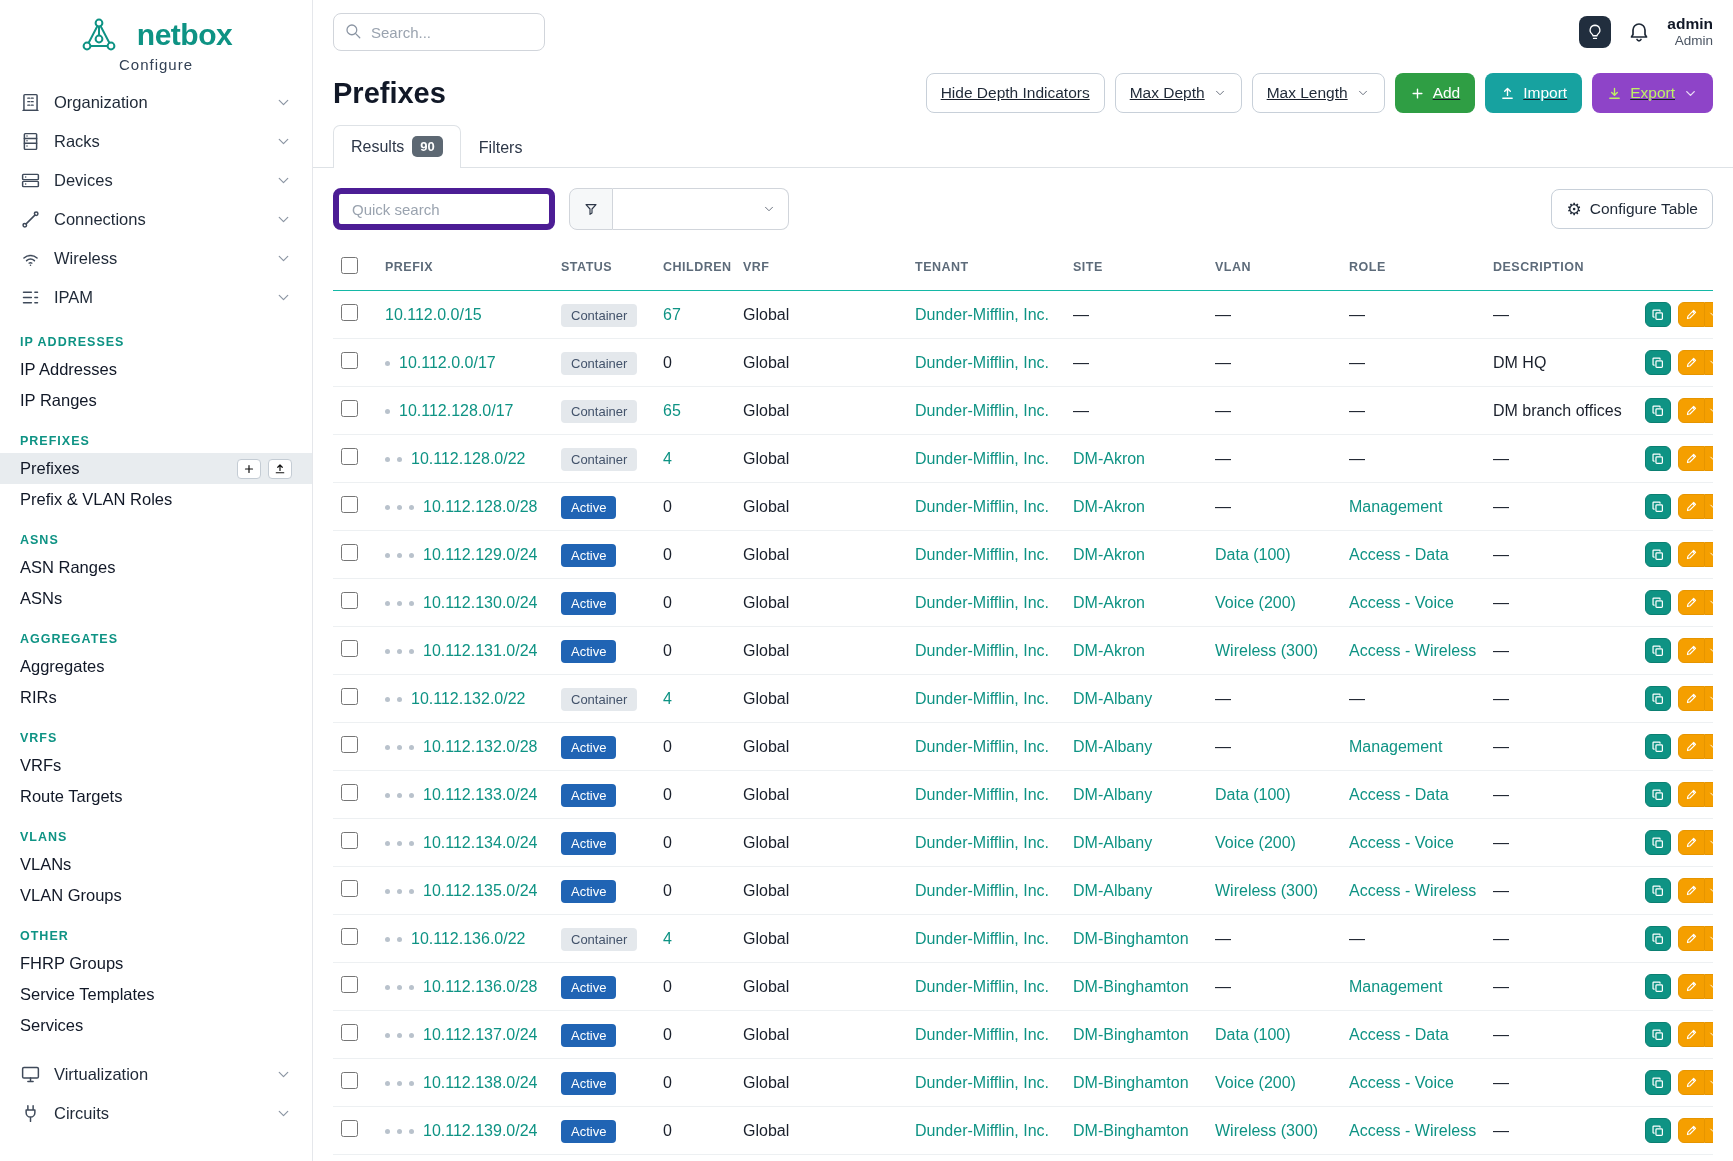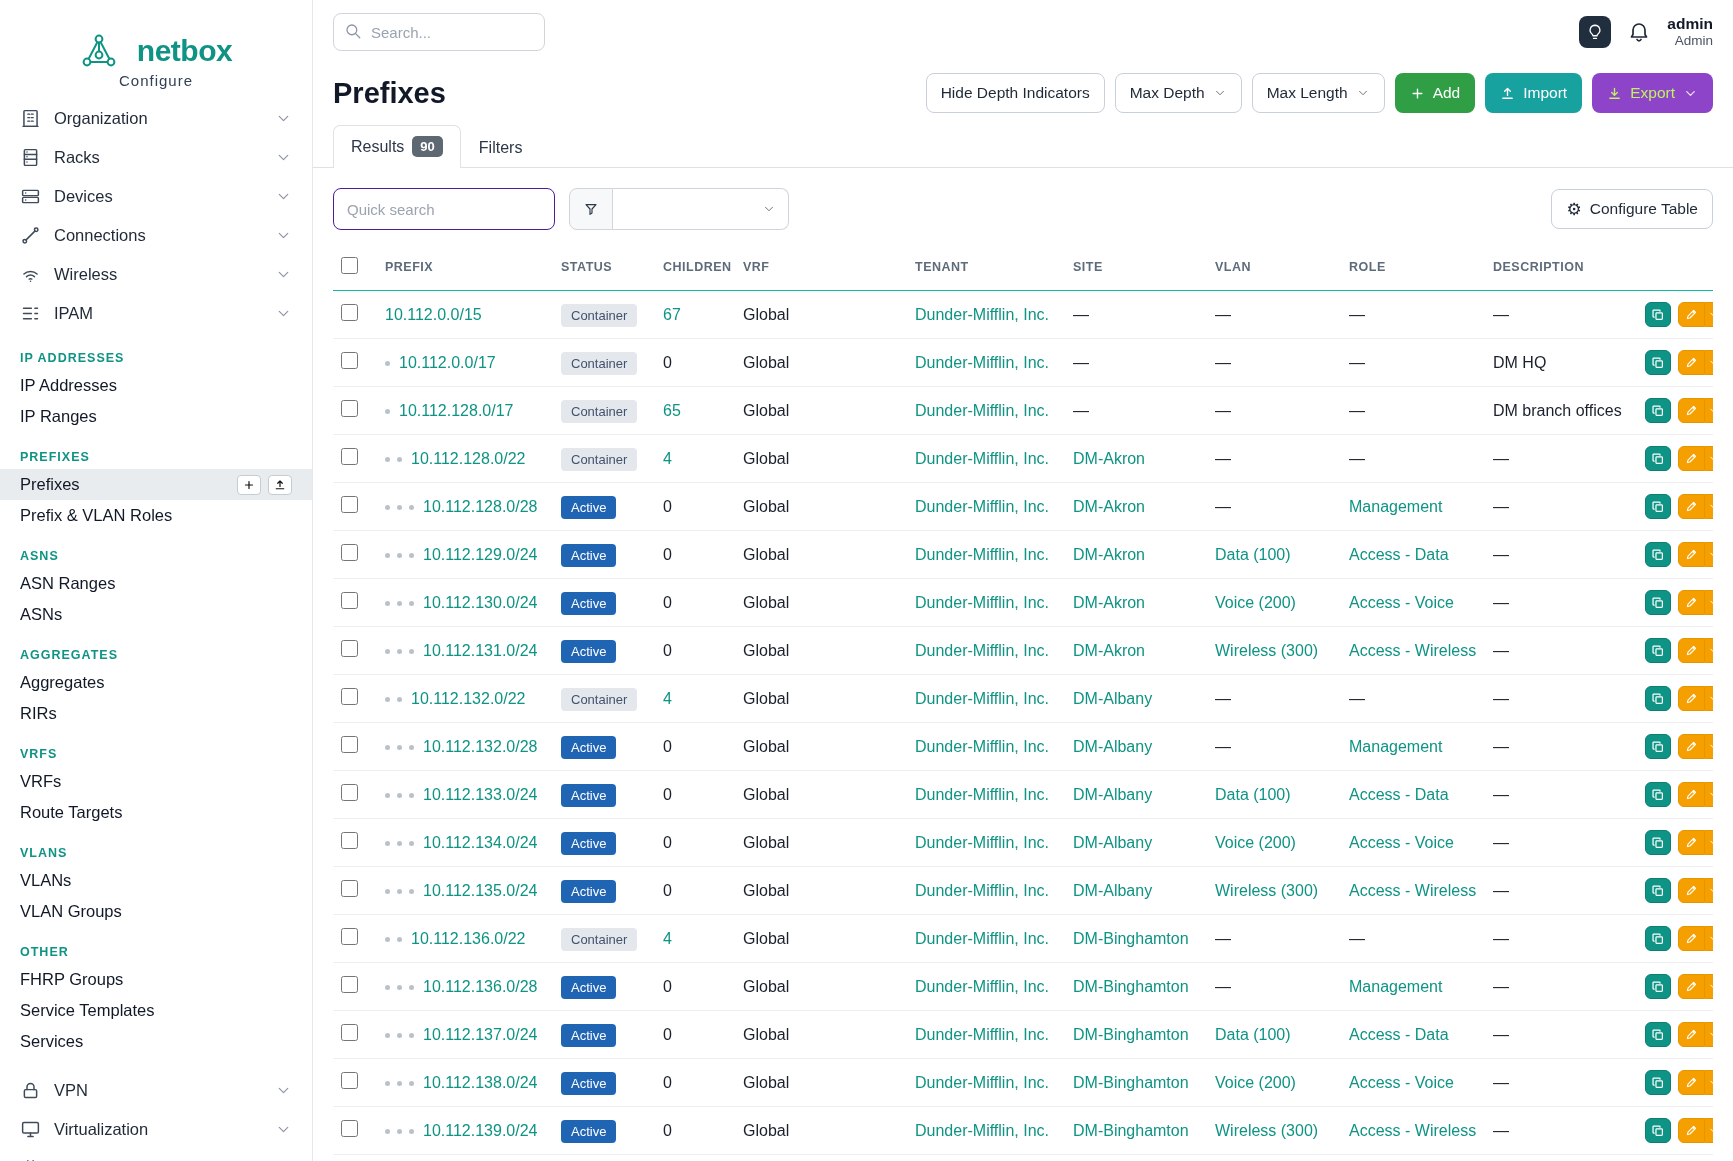--- a/index.html
+++ b/index.html
@@ -4,21 +4,21 @@
 <style>
   * { box-sizing: border-box; margin: 0; padding: 0; }
   html,body { width:1733px; height:1161px; overflow:hidden; background:#fff;
     font-family:"Liberation Sans", sans-serif; color:#1a202c; }
   .app { display:flex; width:100%; height:100%; }
 
   
   .sidebar { width:313px; min-width:313px; height:100%; background:#fff;
     border-right:1px solid #e5e7eb; padding-top:16px; overflow:hidden; }
   .brand { display:flex; flex-direction:column; align-items:center; margin-bottom:10px; }
-  .brand-row { display:flex; align-items:center; gap:19px;margin-top:16px; }
+  .brand-row { display:flex; align-items:center; gap:19px; }
   .brand-logo { width:38px; height:38px; color:#0e9384; }
   .brand-logo svg { width:100%; height:100%; stroke:currentColor; fill:none; stroke-width:2; }
   .brand-logo circle { fill:#fff; }
   .brand-name { color:#0e9384; font-size:30px; font-weight:700; letter-spacing:-0.5px; }
   .brand-sub { font-size:15px; color:#334155; margin-top:2px; letter-spacing:1px; }
 
   .nav-item { display:flex; align-items:center; gap:13px; padding:9px 20px;
     font-size:16.5px; color:#1f2937; cursor:pointer; }
   .icon { display:inline-block; }
   .icon svg { display:block; width:100%; height:100%; stroke:currentColor; fill:none;
@@ -55,21 +55,21 @@
   .bulb-btn .icon { width:18px; height:18px; }
   .bell-btn { width:26px; height:26px; background:none; border:none; color:#1f2937;
     cursor:pointer; padding:0; }
   .bell-btn .icon { width:24px; height:24px; }
   .user-block { text-align:right; line-height:1.2; cursor:pointer; }
   .user-name { font-weight:700; font-size:15.5px; color:#111827; }
   .user-role { font-size:13.5px; color:#4b5563; }
 
   .page-head { display:flex; align-items:center; padding:12px 20px 6px; }
   .page-title { font-size:29px; font-weight:700; color:#111827; }
-  .head-actions { margin-left:auto; display:flex; align-items:center; gap:10px; }
+  .head-actions { margin-left:auto; display:flex; align-items:center; gap:10px;text-decoration:underline; }
   .btn { height:40px; border-radius:8px; font-size:15.5px; display:inline-flex;
     align-items:center; gap:8px; padding:0 14px; cursor:pointer;
     border:1px solid transparent; font-family:inherit; background:#fff; }
   .btn .icon { width:15px; height:15px; }
   .btn-outline { border-color:#c8d0d9; color:#1f2937; }
   .btn-outline .chev-s { width:14px; height:14px; color:#6b7280; }
   .btn-green { background:#2f9e44; color:#fff; }
   .btn-teal { background:#17a2a0; color:#fff; }
   .btn-purple { background:#8e44c8; color:#bef264; }
   .btn-solid .icon svg { stroke-width:2.2; }
@@ -79,21 +79,21 @@
   .tabs { display:flex; align-items:flex-end; border-bottom:1px solid #dee2e6;
     padding:0 20px; margin-top:6px; }
   .tab { padding:10px 17px 11px; font-size:16px; color:#2d3748; cursor:pointer;
     border:1px solid transparent; border-bottom:none; border-radius:7px 7px 0 0;
     display:flex; align-items:center; gap:8px; margin-bottom:-1px; }
   .tab.active { border-color:#dee2e6; background:#fff; }
   .badge-count { background:#5d6873; color:#fff; font-size:13px; padding:3px 8px;
     border-radius:5px; font-weight:600; }
 
   .controls { display:flex; align-items:center; padding:20px 20px 14px; }
-  .quick-search { width:222px; height:42px; border:1px solid #4c1d95; border-radius:8px;
+  .quick-search { width:222px; height:42px; border:6px solid #4c1d95; border-radius:8px;
     padding:0 13px; font-size:15px; color:#374151; outline:none; }
   .quick-search::placeholder { color:#9aa3af; }
   .input-group { display:flex; margin-left:14px; }
   .ig-btn { width:44px; height:42px; border:1px solid #d1d5db; border-radius:8px 0 0 8px;
     background:#f6f8f9; display:flex; align-items:center; justify-content:center;
     color:#2d3748; cursor:pointer; }
   .ig-btn .icon { width:16px; height:16px; }
   .ig-select { width:176px; height:42px; border:1px solid #d1d5db; border-left:none;
     border-radius:0 8px 8px 0; display:flex; align-items:center; cursor:pointer;
     padding:0 12px; color:#6b7280; font-size:15px; }
@@ -322,34 +322,20 @@
           </div>
           <div class="section-link">
             <span>Services</span>
           </div>
         </div>
       </div>
     <nav id="nav-bottom">
         <div class="nav-item">
           <span class="icon nav-ico">
             <svg viewBox="0 0 24 24">
-              <rect x="5" y="11" width="14" height="9" rx="1.5"></rect>
-              <path d="M8 11V8a4 4 0 0 1 8 0v3"></path>
-            </svg>
-          </span>
-          <span>VPN</span>
-          <span class="icon chev">
-            <svg viewBox="0 0 24 24">
-              <path d="M6 9l6 6 6-6"></path>
-            </svg>
-          </span>
-        </div>
-        <div class="nav-item">
-          <span class="icon nav-ico">
-            <svg viewBox="0 0 24 24">
               <rect x="3" y="4" width="18" height="12" rx="1.5"></rect>
               <path d="M9 20h6M12 16v4"></path>
             </svg>
           </span>
           <span>Virtualization</span>
           <span class="icon chev">
             <svg viewBox="0 0 24 24">
               <path d="M6 9l6 6 6-6"></path>
             </svg>
           </span>

